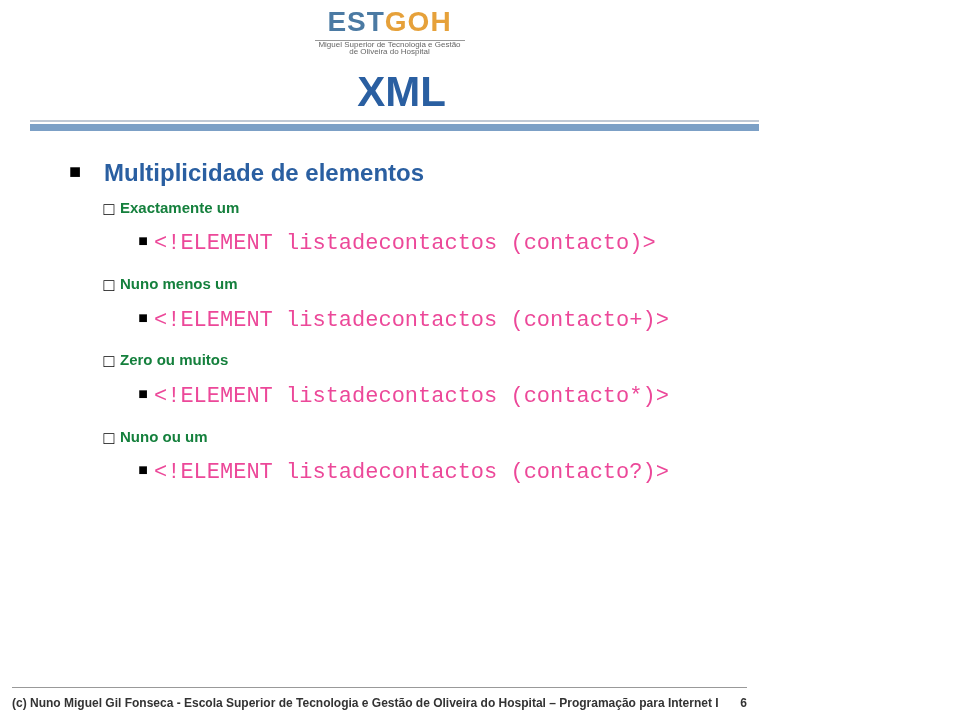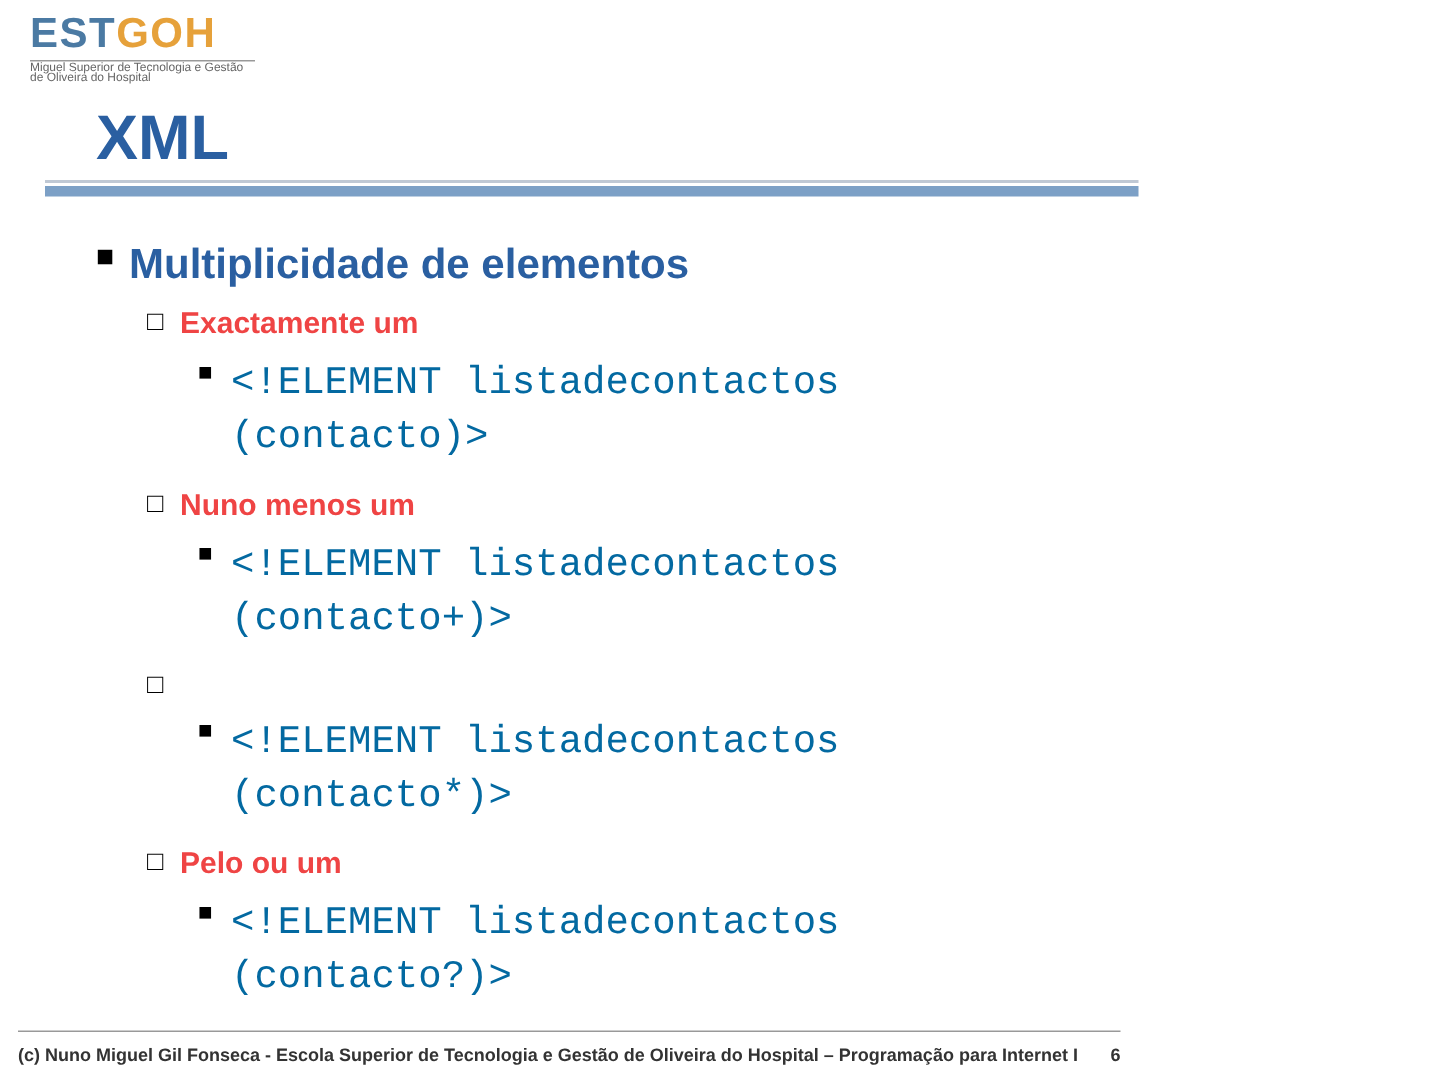--- a/index.html
+++ b/index.html
@@ -11,20 +11,21 @@
     height: 718px;
     position: relative;
     overflow: hidden;
   }
   .page {
     width: 759px;
     height: 718px;
     position: relative;
     background: #fff;
     box-sizing: border-box;
+    text-align: center;
   }
   .header {
     position: relative;
     height: 52px;
     padding-left: 20px;
     padding-top: 6px;
   }
   .logo {
     display: inline-block;
   }
@@ -91,63 +92,64 @@
     margin-bottom: 10px;
   }
   .bullet-l1 .bsym {
     width: 22px;
     flex: 0 0 22px;
     font-size: 20px;
     color: #000;
     line-height: 1.3;
   }
   .bullet-l1 .btext {
-    font-size: 28px;
+    font-size: 24px;
     font-weight: bold;
     color: #2a5fa1;
     font-family: "Trebuchet MS", Arial, sans-serif;
     line-height: 1.25;
+    margin-left: 18px;
   }
   .bullet-l2 {
     display: flex;
     align-items: flex-start;
     margin-left: 34px;
     margin-bottom: 8px;
   }
   .bullet-l2 .bsym {
     width: 22px;
     flex: 0 0 22px;
     font-size: 18px;
     color: #000;
     line-height: 1.3;
   }
   .bullet-l2 .btext {
-    font-size: 20px;
-    font-weight: bold;
-    color: #ef4444;
+    font-size: 15px;
+    font-weight: bold;
+    color: #15803d;
     font-family: "Trebuchet MS", Arial, sans-serif;
     line-height: 1.3;
   }
   .bullet-l3 {
     display: flex;
     align-items: flex-start;
     margin-left: 68px;
     margin-bottom: 14px;
   }
   .bullet-l3 .bsym {
     width: 22px;
     flex: 0 0 22px;
     font-size: 16px;
     color: #000;
     line-height: 1.5;
   }
   .bullet-l3 .btext {
     font-family: "Courier New", monospace;
-    font-size: 26px;
-    color: #0369a1;
+    font-size: 22px;
+    color: #ec4899;
     line-height: 1.4;
   }
   .footer-line {
     position: absolute;
     left: 12px;
     right: 12px;
     bottom: 30px;
     border-top: 1px solid #999;
   }
   .footer {
@@ -204,29 +206,30 @@
       <div class="bsym">□</div>
       <div class="btext">Nuno menos um</div>
     </div>
     <div class="bullet-l3">
       <div class="bsym">■</div>
       <div class="btext">&lt;!ELEMENT listadecontactos (contacto+)&gt;</div>
     </div>
 
     <div class="bullet-l2">
       <div class="bsym">□</div>
+      <div class="btext">Zero ou muitos</div>
     </div>
     <div class="bullet-l3">
       <div class="bsym">■</div>
       <div class="btext">&lt;!ELEMENT listadecontactos (contacto*)&gt;</div>
     </div>
 
     <div class="bullet-l2">
       <div class="bsym">□</div>
-      <div class="btext">Pelo ou um</div>
+      <div class="btext">Nuno ou um</div>
     </div>
     <div class="bullet-l3">
       <div class="bsym">■</div>
       <div class="btext">&lt;!ELEMENT listadecontactos (contacto?)&gt;</div>
     </div>
 
   </div>
 
   <div class="footer-line"></div>
   <div class="footer">

